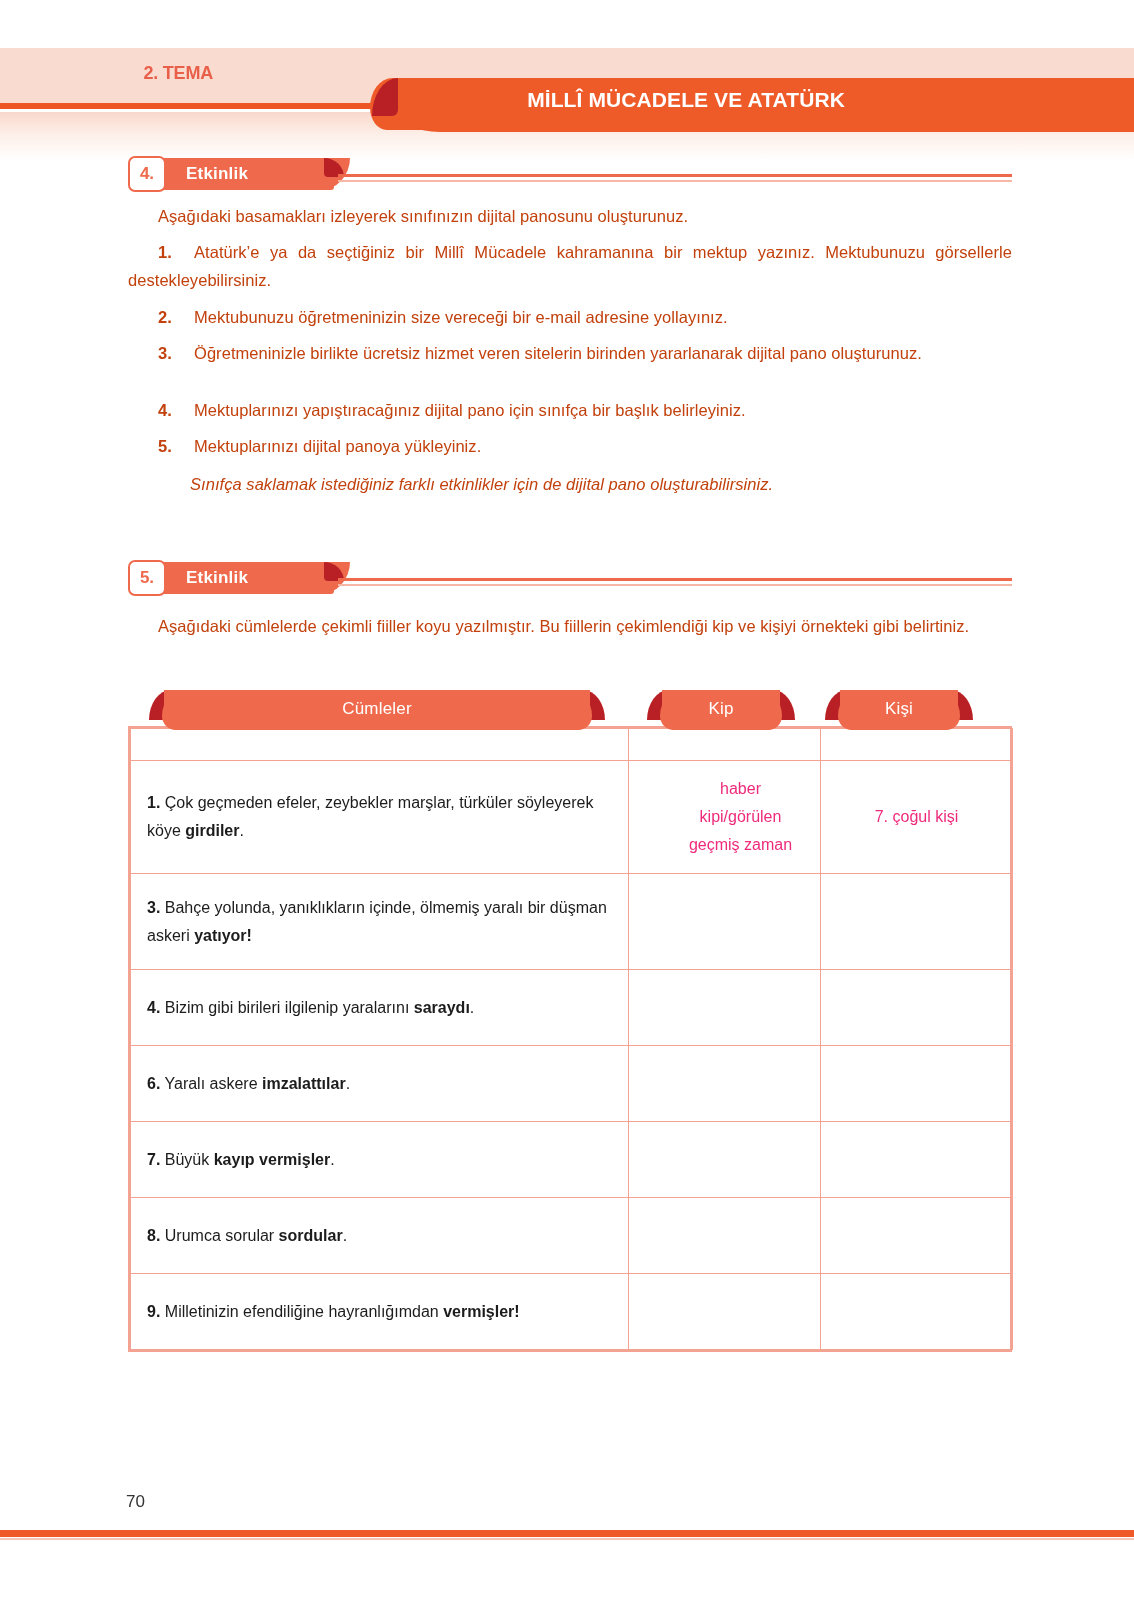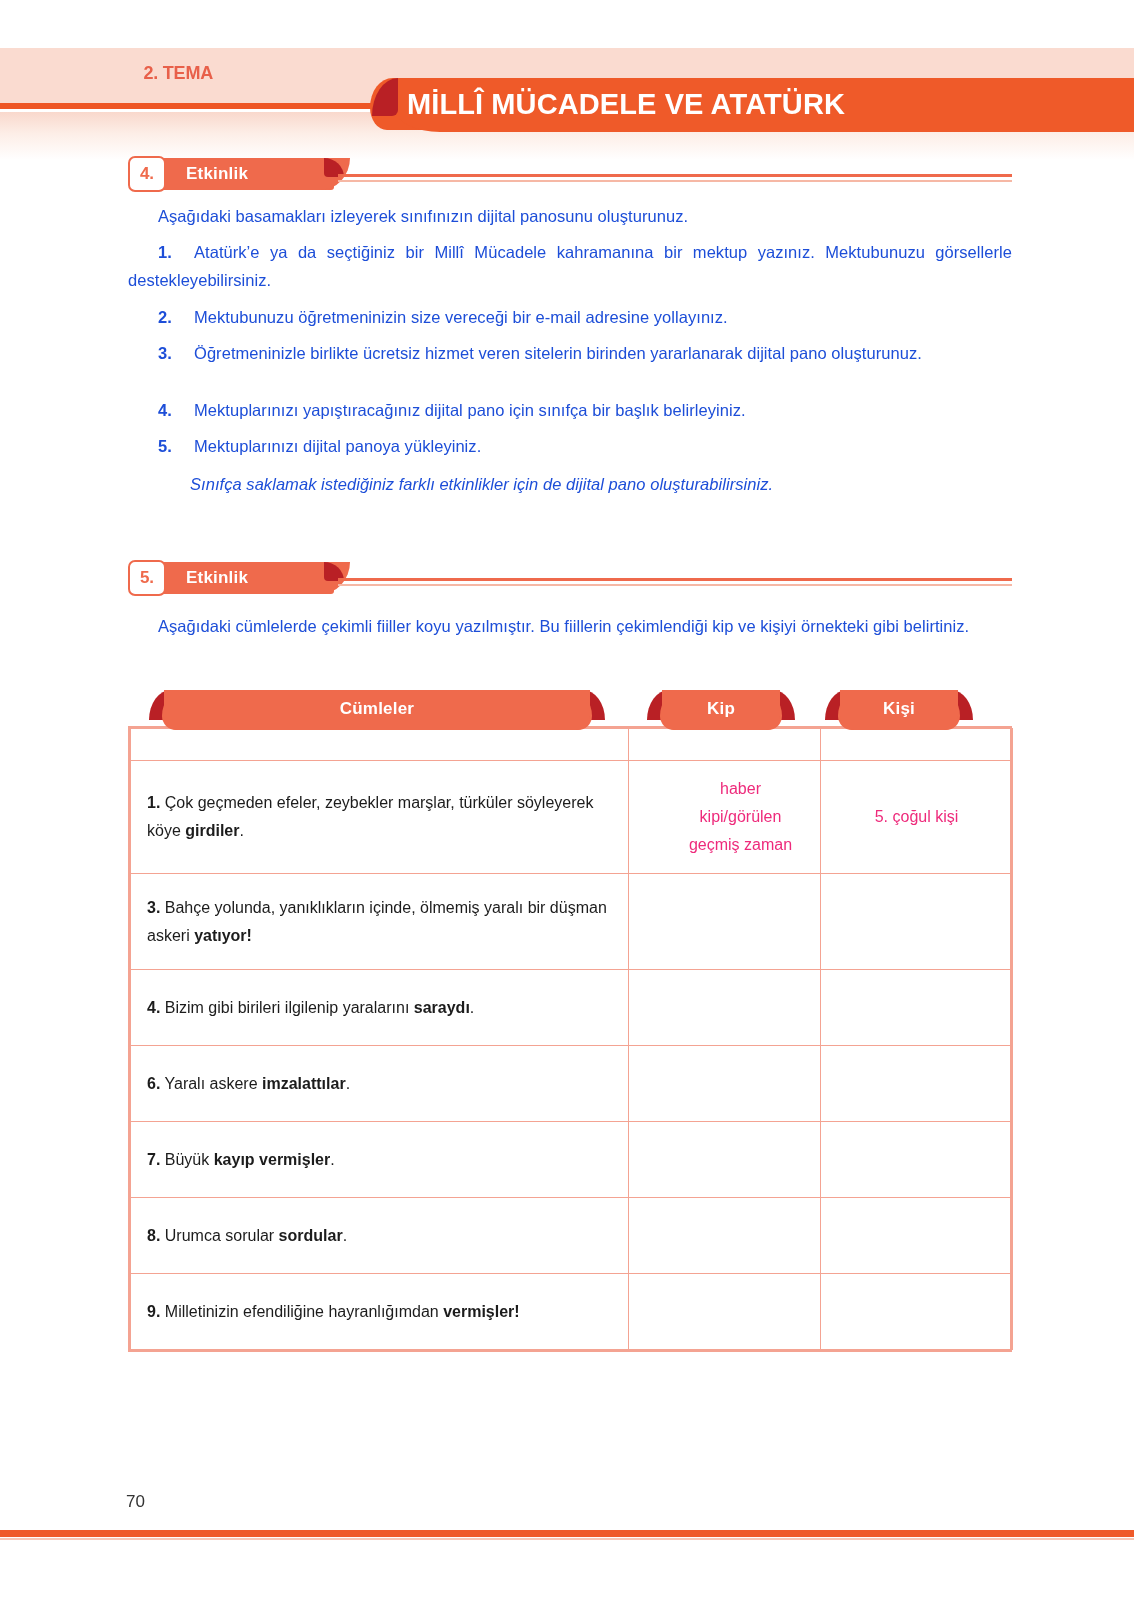--- a/index.html
+++ b/index.html
@@ -90,21 +90,21 @@
     background: #ef5a29;
     border-bottom-left-radius: 44px 22px;
   }
   .hdr-title {
     position: absolute;
     right: 0; top: 88px;
     width: 734px;
     padding-right: 132px;
     box-sizing: border-box;
     text-align: right;
-    font-size: 29px;
+    font-size: 21px;
     font-weight: bold;
     letter-spacing: 0.1px;
     color: #ffffff;
     z-index: 5;
   }
 
   
   .etkinlik {
     position: absolute;
     left: 128px;
@@ -173,21 +173,21 @@
     width: 674px;
     height: 2px;
     background: #f6b8a5;
   }
 
   
   .para {
     position: absolute;
     font-size: 16.5px;
     line-height: 28px;
-    color: #1d4ed8;
+    color: #c2410c;
     text-align: justify;
     letter-spacing: 0.05px;
   }
   .para .idx {
     font-weight: bold;
   }
   .para.italic {
     font-style: italic;
   }
 
@@ -277,21 +277,21 @@
     height: 40px;
     background: #ef6a4c;
     border-top-right-radius: 22px 26px;
     border-bottom-right-radius: 14px;
   }
   .hdr-tab .tab-label {
     position: absolute;
     left: 0; right: 0; top: 15px;
     text-align: center;
     font-size: 17px;
-    font-weight: bold;
+    font-weight: normal;
     color: #ffffff;
     z-index: 4;
     letter-spacing: 0.2px;
   }
 
   
   .pg-num {
     position: absolute;
     left: 126px;
     top: 1492px;
@@ -388,21 +388,21 @@
 
       <tr class="row-tall">
         <td class="c-sent">
           <span class="rownum">1.</span>
           <span>Çok geçmeden efeler, zeybekler marşlar, türküler söyleyerek köye </span><span class="verb">girdiler</span><span>.</span>
         </td>
         <td class="c-kip">
           <span class="ans">haber kipi/görülen geçmiş zaman</span>
         </td>
         <td class="c-kisi">
-          <span class="ans">5. çoğul kişi</span>
+          <span class="ans">7. çoğul kişi</span>
         </td>
       </tr>
 
 
       <tr class="row-tall">
         <td class="c-sent">
           <span class="rownum">3.</span>
           <span>Bahçe yolunda, yanıklıkların içinde, ölmemiş yaralı bir düşman askeri </span><span class="verb">yatıyor!</span><span></span>
         </td>
         <td class="c-kip">

